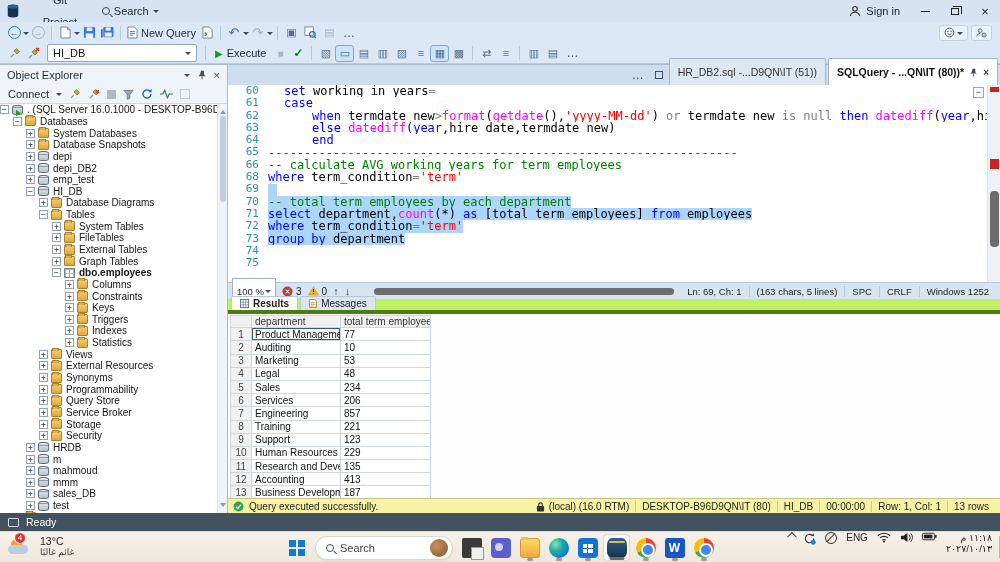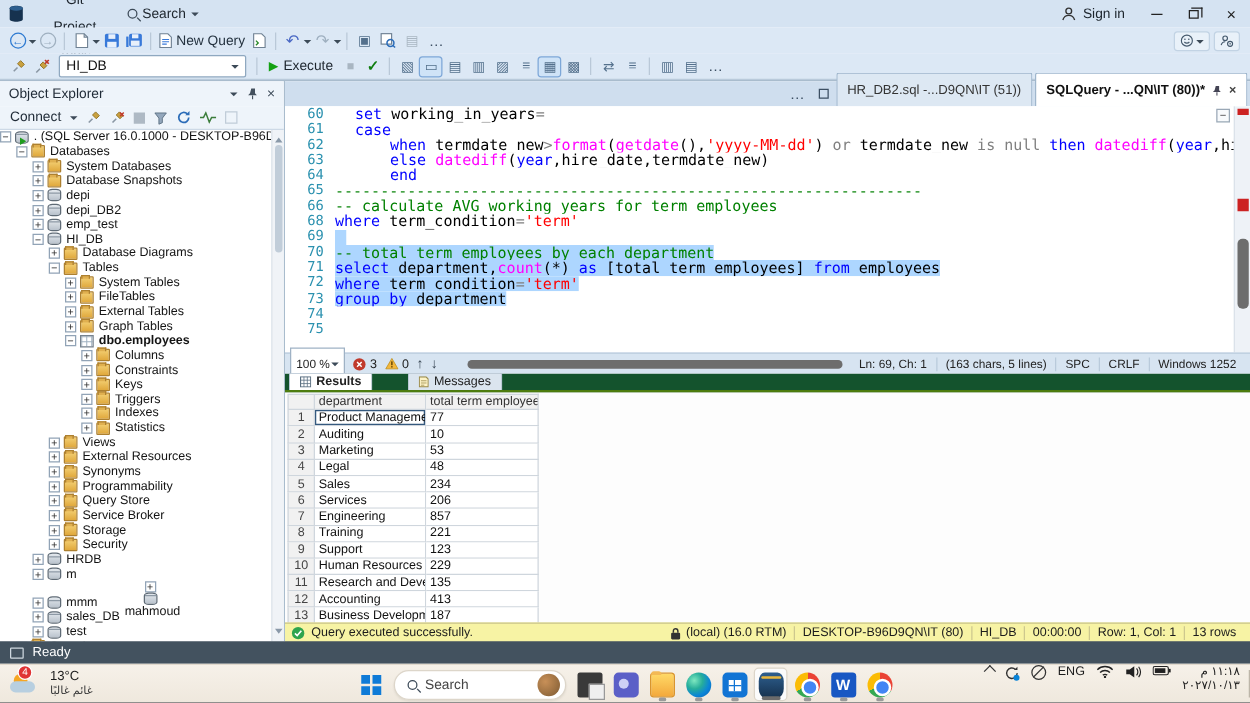--- a/index.html
+++ b/index.html
@@ -110,21 +110,21 @@
   .zoombox{width:60px;height:27px;background:#fff;border:1px solid #9fb2c5;display:flex;align-items:center;padding:0 4px;font-size:9.5px;}
   .zoombox .carat{margin-left:auto;border-width:3px;}
   .errwrap{display:flex;align-items:center;gap:3px;}
   .updn{font-size:11px;color:#33424f;}
   .hscroll{flex:none;width:300px;height:7px;border-radius:4px;background:#6d6d6d;margin-left:18px;}
   .est-right{margin-left:auto;display:flex;align-items:center;}
   .est-seg{padding:0 7px;border-left:1px solid #b9cadb;font-size:9.5px;color:#222;white-space:nowrap;}
   .est-seg:first-child{border-left:none;}
 
   .results{position:absolute;left:0;top:234px;right:0;height:199px;background:#f3f6fa;}
-  .rtabs{height:15px;display:flex;align-items:flex-end;background:#14532d;border-bottom:2px solid #4d7c0f;padding-left:3px;gap:26px;}
+  .rtabs{height:15px;display:flex;align-items:flex-end;background:#bef264;border-bottom:4px solid #4d7c0f;padding-left:3px;}
   .rtab{display:flex;align-items:center;gap:4px;padding:0 8px;height:14px;font-size:10px;color:#222;
         border:1px solid #b9c6d4;border-bottom:none;background:#dbe5ef;margin-right:2px;border-radius:2px 2px 0 0;}
   .rtab.ractive{background:#fff;font-weight:bold;}
   .gridwrap{position:absolute;left:0;top:15px;right:0;bottom:0;background:#fdfdfd;overflow:hidden;padding:1px 0 0 2px;}
   .ghead{display:flex;}
   .gc{border:1px solid #cfd6dd;border-left:none;font-size:10px;display:flex;align-items:center;padding:0 3px;height:13.2px;overflow:hidden;white-space:nowrap;}
   .ghead .gc{background:#f1f1f1;color:#333;border-top:1px solid #cfd6dd;}
   .gc.c0{width:22px;border-left:1px solid #cfd6dd;background:#f1f1f1;justify-content:center;color:#444;}
   .gc.c1{width:89px;}
   .gc.c2{width:90px;}
@@ -567,21 +567,21 @@
         <div class="trow emnorm" style="padding-left: 26px;">
           <span class="exp eplus"></span>
           <span class="nico idb"></span>
           <span class="tlabel">HRDB</span>
         </div>
         <div class="trow emnorm" style="padding-left: 26px;">
           <span class="exp eplus"></span>
           <span class="nico idb"></span>
           <span class="tlabel">m</span>
         </div>
-        <div class="trow emnorm" style="padding-left: 26px; flex-direction: column;">
+        <div class="trow emnorm" style="padding-left: 26px;">
           <span class="exp eplus"></span>
           <span class="nico idb"></span>
           <span class="tlabel">mahmoud</span>
         </div>
         <div class="trow emnorm" style="padding-left: 26px;">
           <span class="exp eplus"></span>
           <span class="nico idb"></span>
           <span class="tlabel">mmm</span>
         </div>
         <div class="trow emnorm" style="padding-left: 26px; text-align: right;">

